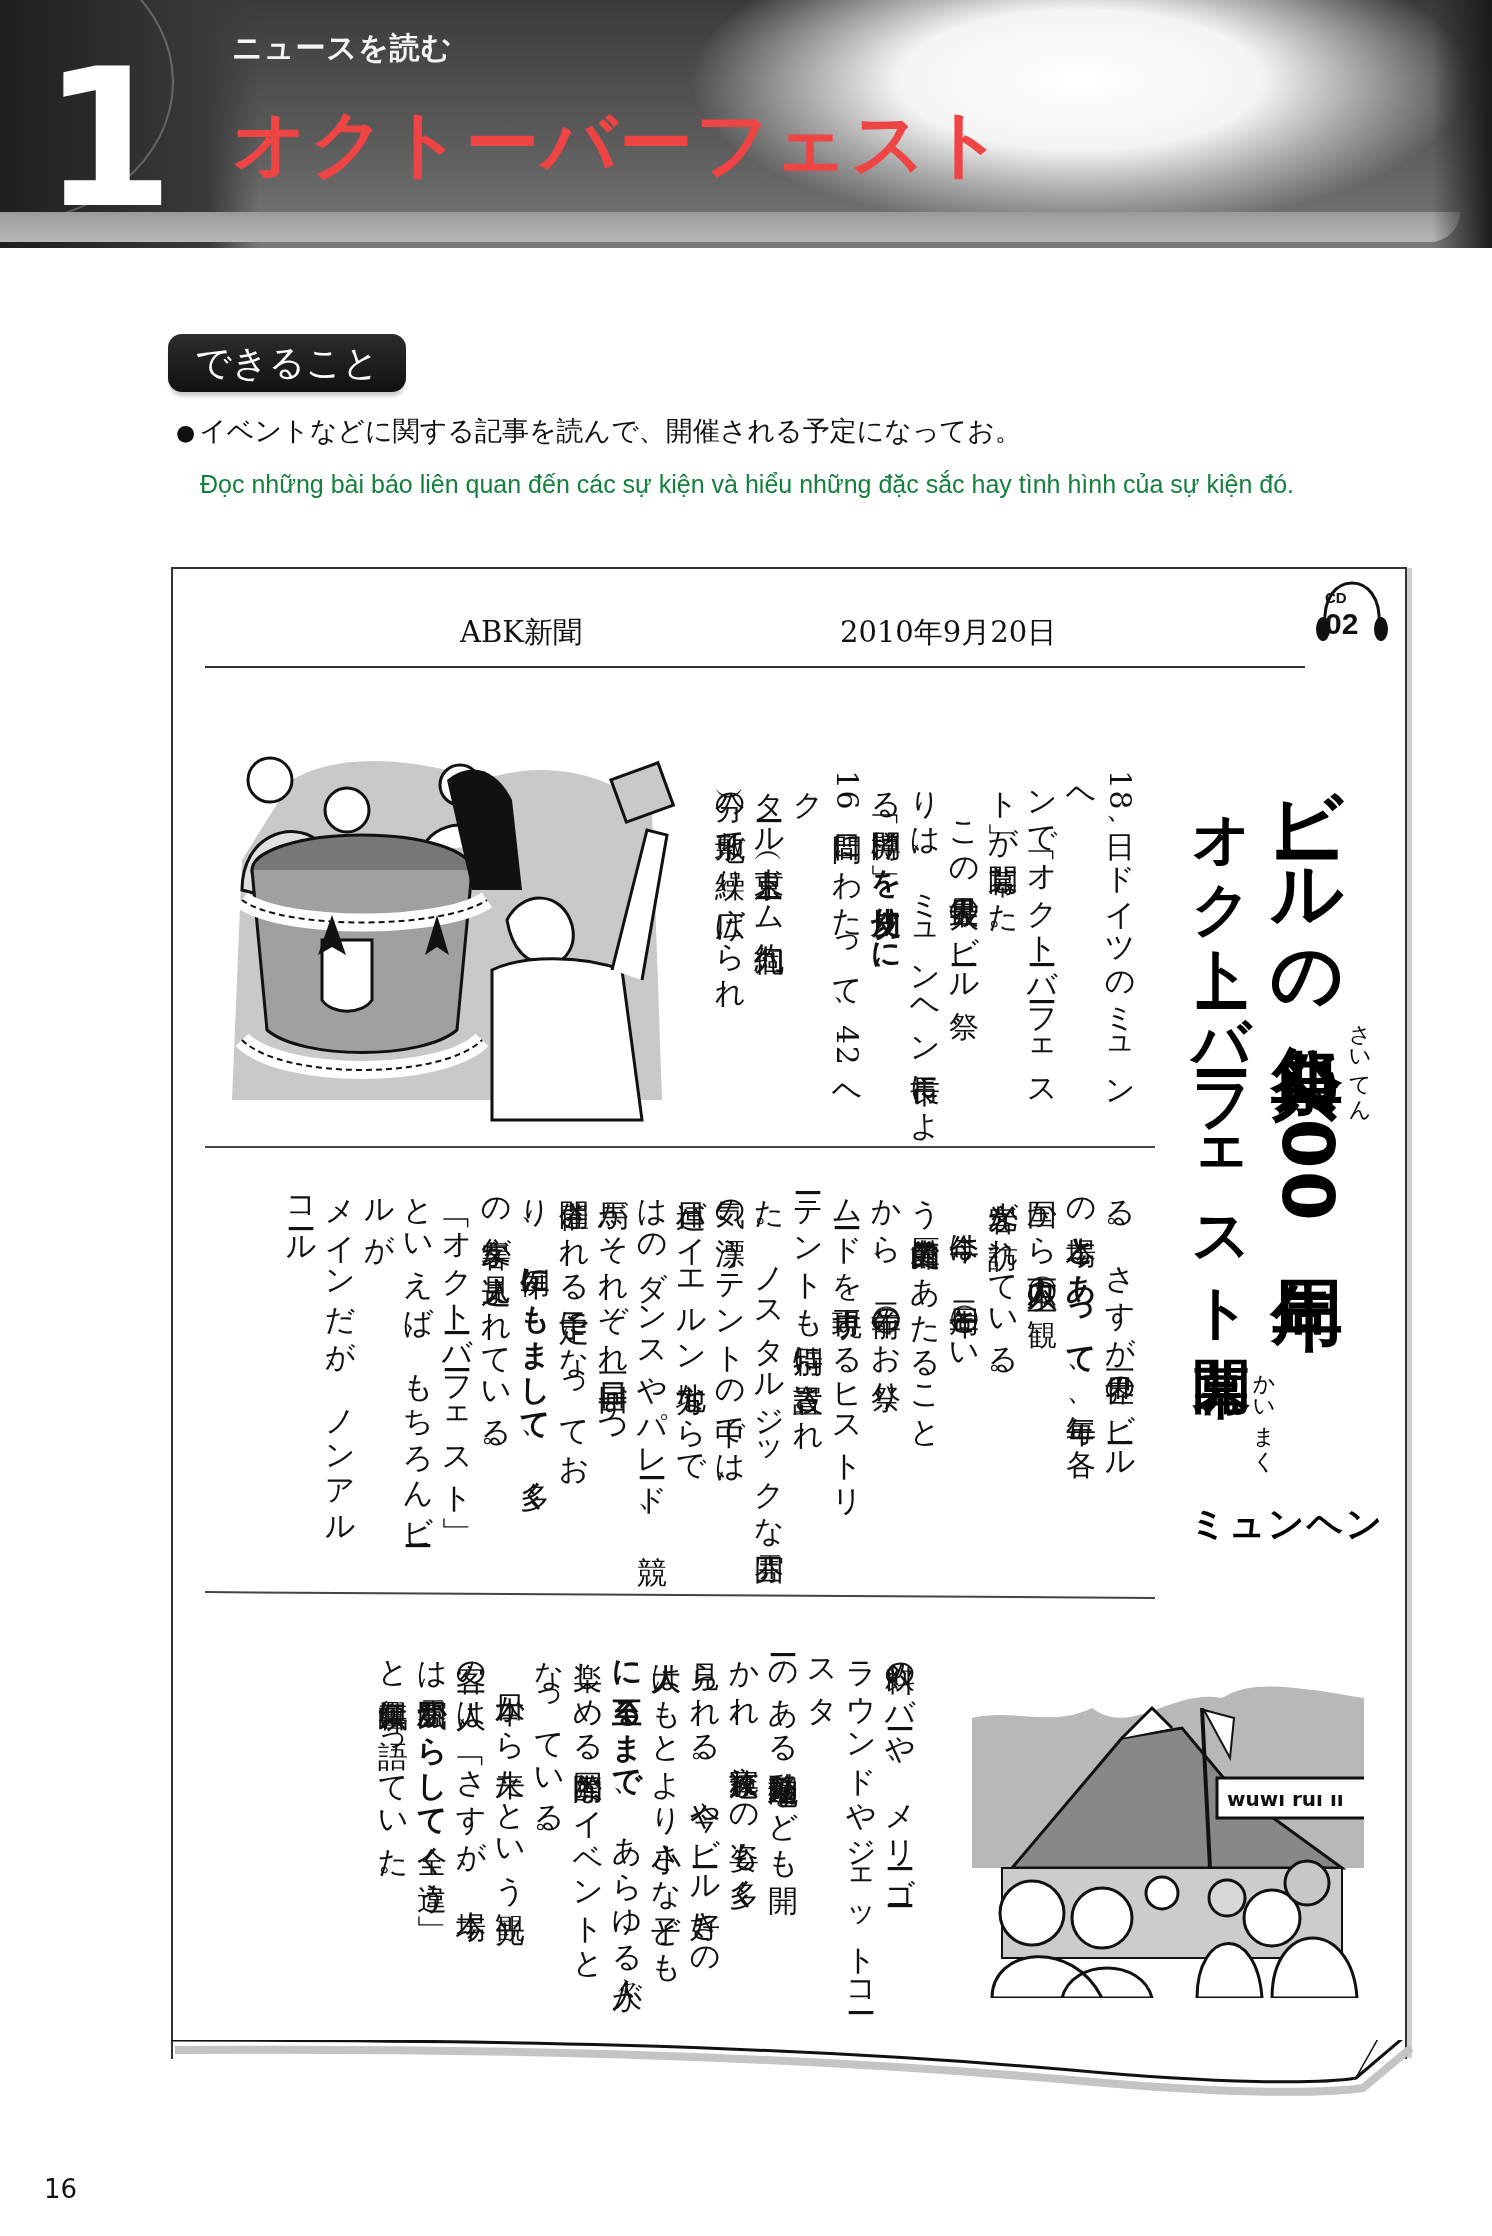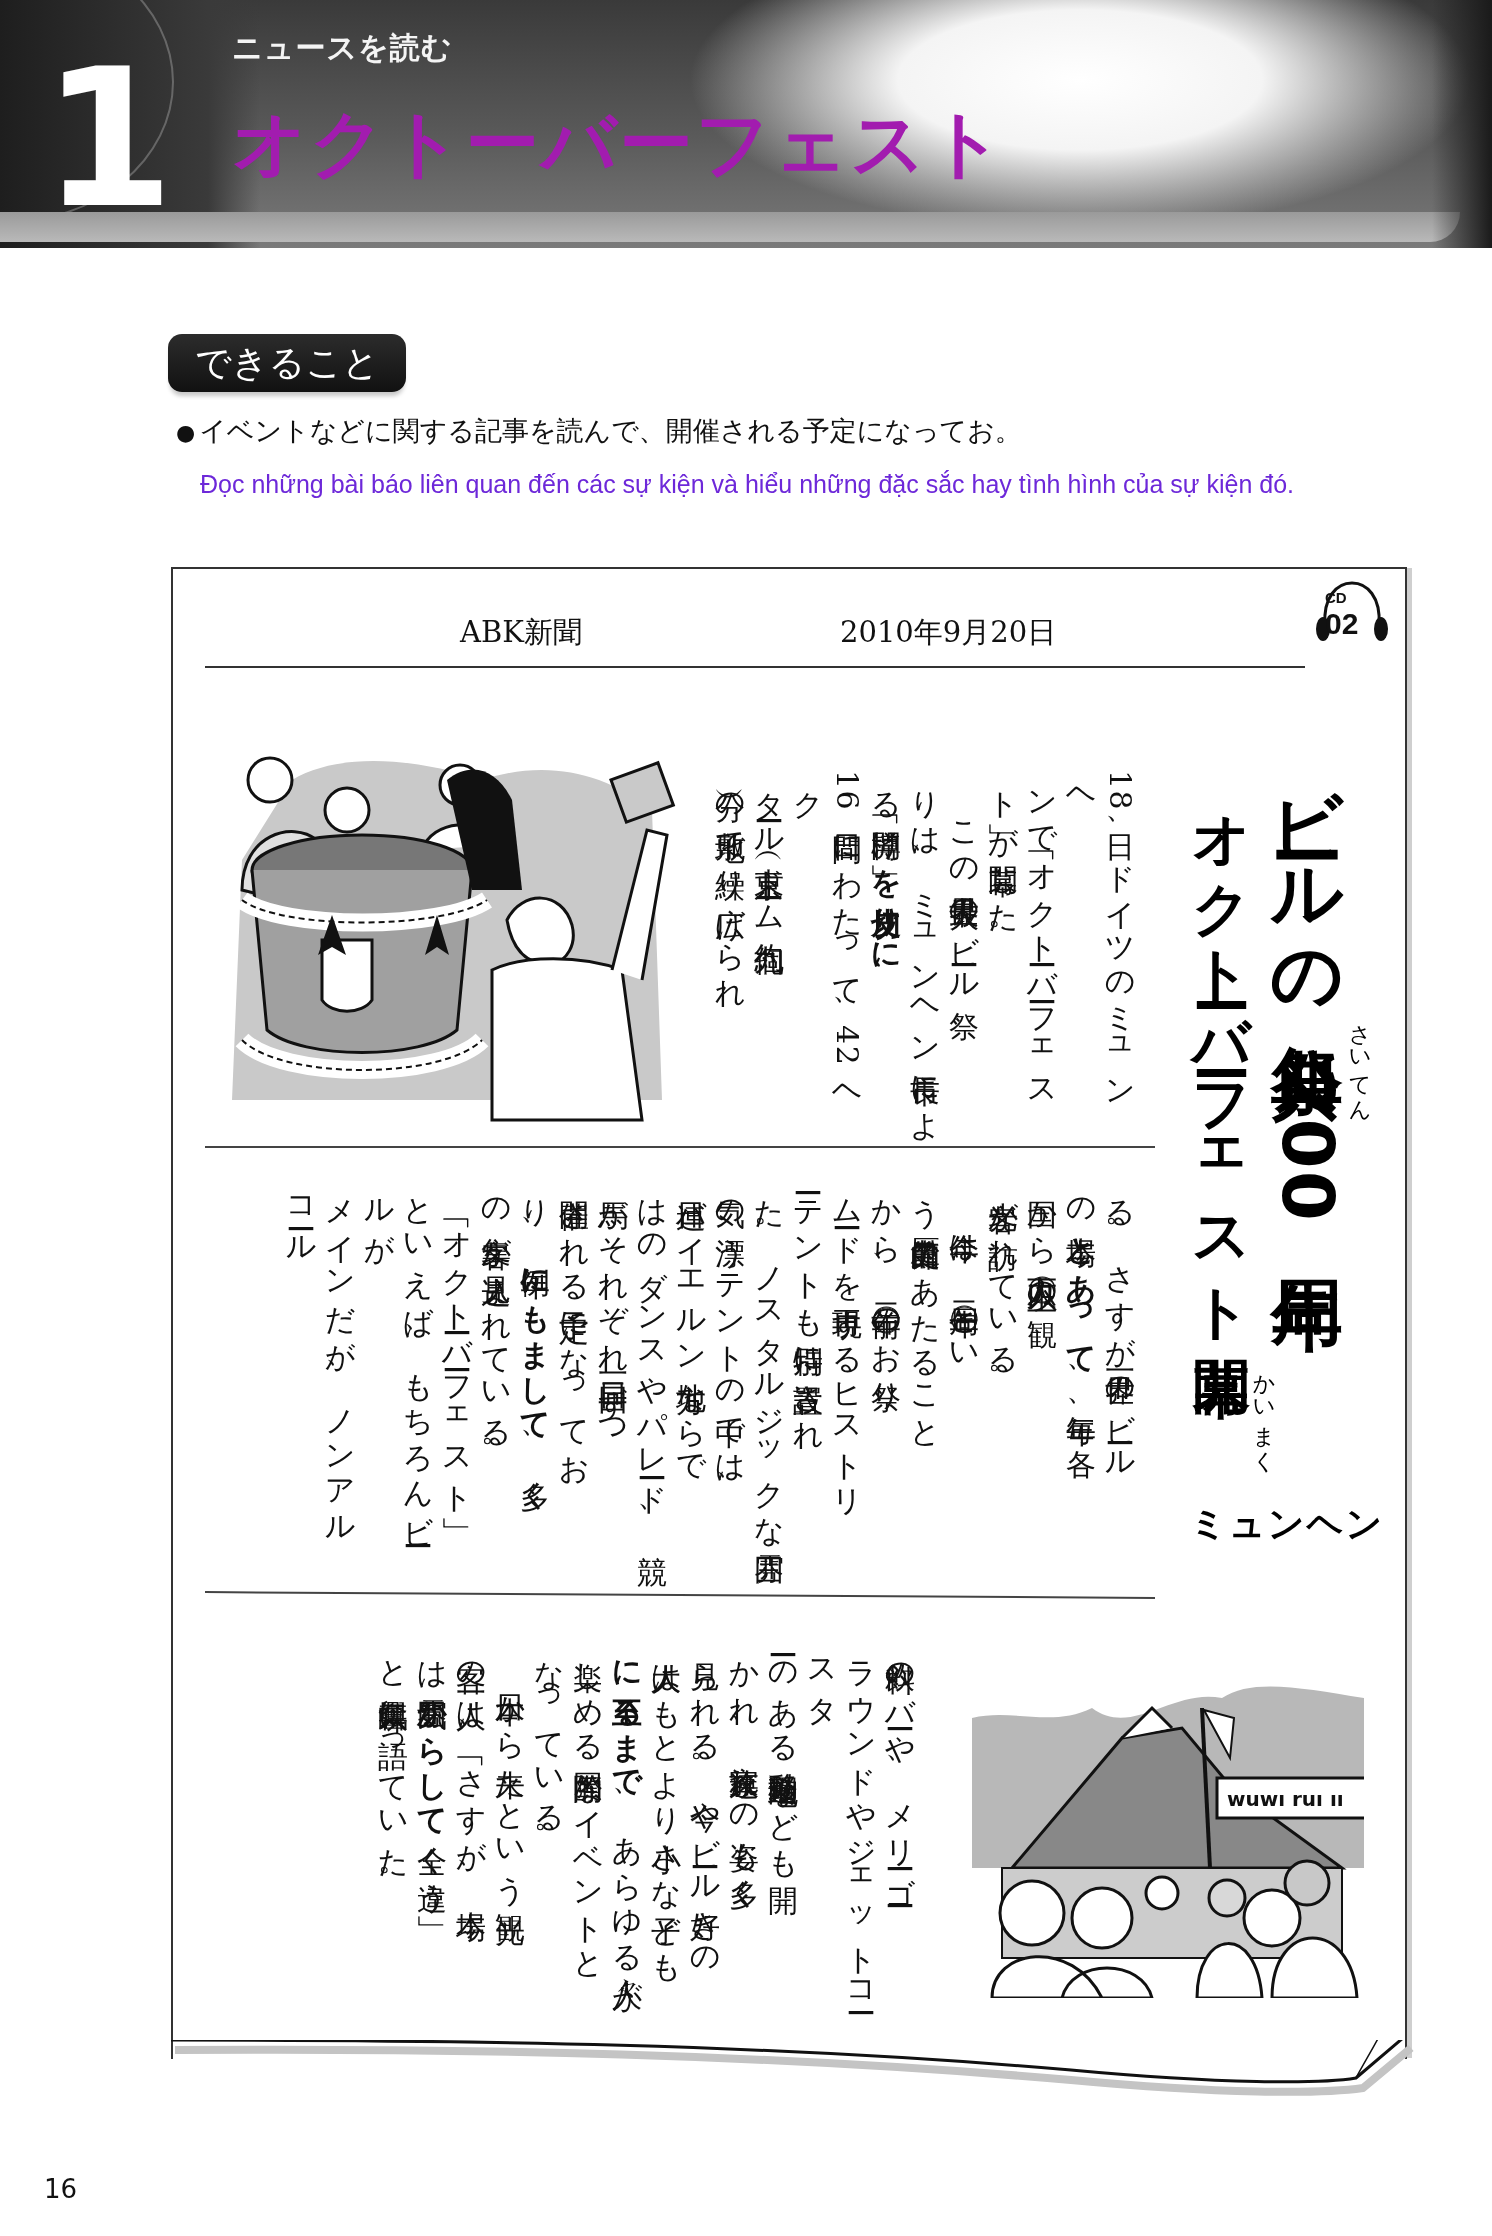--- a/index.html
+++ b/index.html
@@ -35,39 +35,39 @@
   .chapter-number {
     position:absolute; left:42px; top:60px; font-family:"DejaVu Sans", sans-serif;
     font-weight:bold; font-size:190px; line-height:160px; color:#fff; letter-spacing:-4px;
   }
   .series-label {
     position:absolute; left:232px; top:28px; font-family:"DejaVu Sans", sans-serif;
     font-weight:bold; font-size:30px; color:#f4f4f4; letter-spacing:1px;
   }
   .lesson-title {
     position:absolute; left:232px; top:95px; font-family:"DejaVu Sans", sans-serif;
-    font-weight:bold; font-size:74px; color:#a21caf; letter-spacing:2px;
+    font-weight:bold; font-size:74px; color:#ef4444; letter-spacing:2px;
   }
 
   
   .cando-badge {
     position:absolute; left:168px; top:334px; width:238px; height:58px;
     background:linear-gradient(180deg,#2c2c2c,#111);
     border-radius:14px; color:#fff; font-family:"DejaVu Sans", sans-serif;
     font-weight:normal; font-size:36px; line-height:58px; text-align:center;
     box-shadow:0 6px 4px -2px #c8c8c8;
   }
   .cando-jp {
     position:absolute; left:176px; top:413px; font-family:"DejaVu Sans", sans-serif;
     font-size:27px; color:#111;
   }
   .cando-jp .bullet { font-size:22px; margin-right:4px; }
   .cando-vi {
     position:absolute; left:200px; top:462px; width:1220px;
-    font-family:"Liberation Sans", sans-serif; font-size:25px; line-height:45px; color:#6d28d9;
+    font-family:"Liberation Sans", sans-serif; font-size:25px; line-height:45px; color:#15803d;
   }
 
   
   .paper {
     position:absolute; left:171px; top:567px; width:1232px; height:1490px;
     border:2px solid #333; border-bottom:none; background:#fff;
     box-shadow:6px 0 0 -1px #cfcfcf;
   }
   .paper-bottom {
     position:absolute; left:171px; top:2040px; width:1270px; height:60px;

